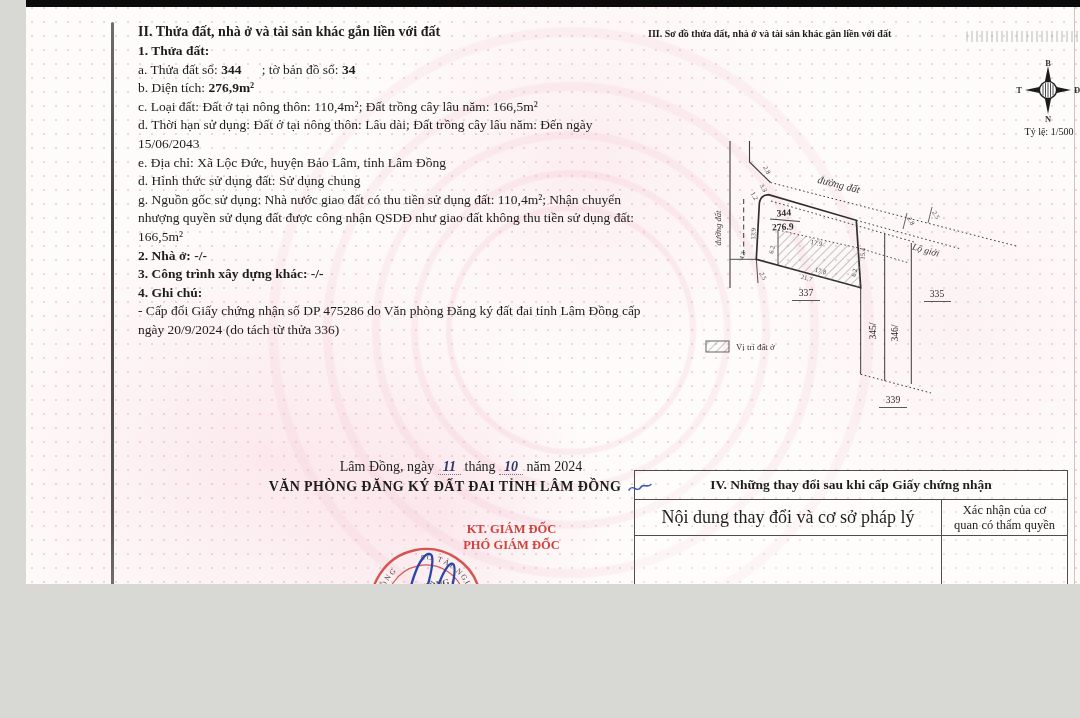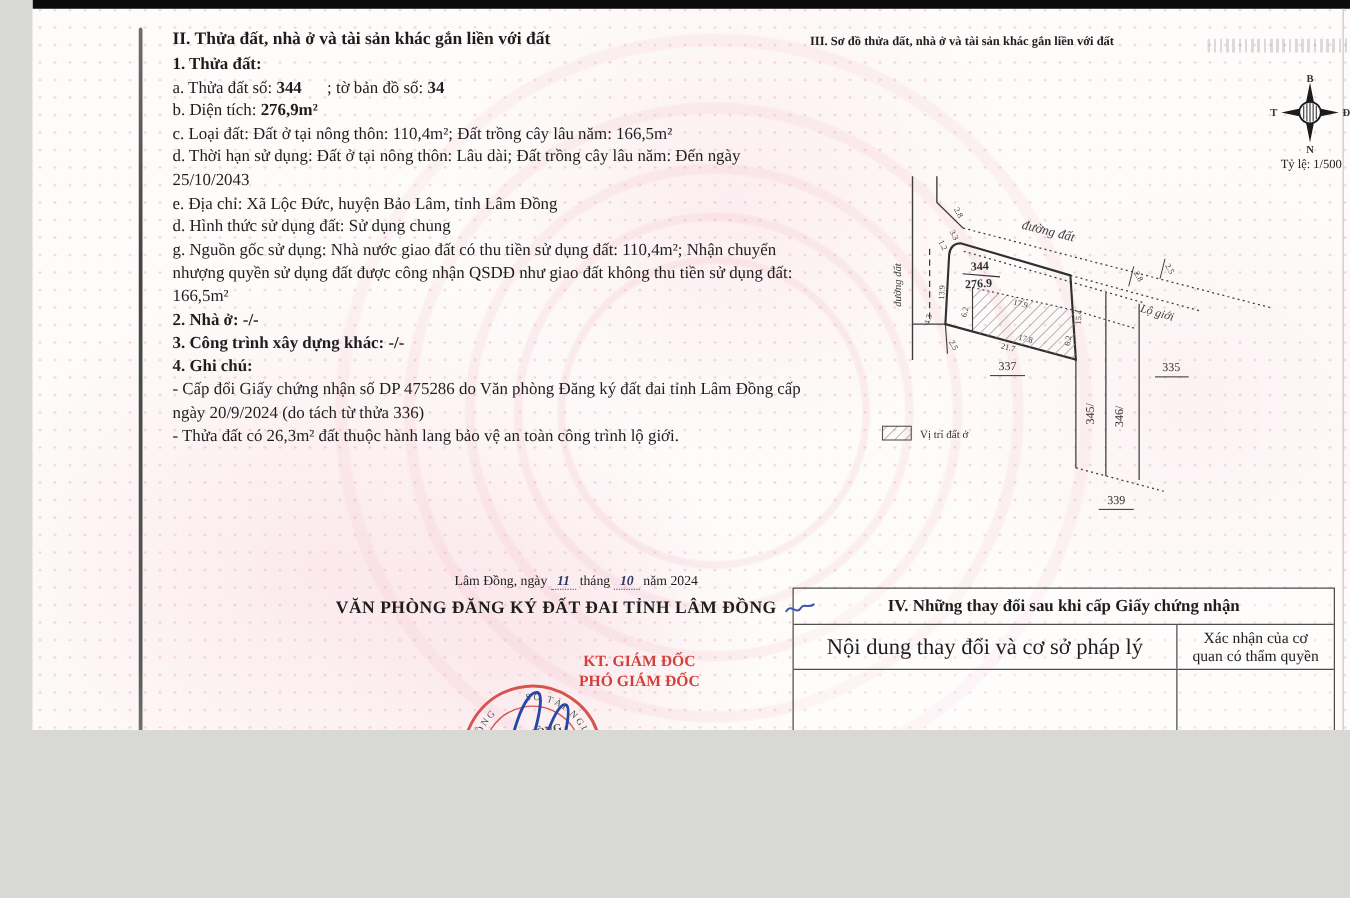--- a/index.html
+++ b/index.html
@@ -37,21 +37,21 @@
   #scale-label{left:975px;top:126px;width:96px;text-align:center;font-size:10px;color:#222;}
   
   #tbl{left:608px;top:470px;width:432px;height:190px;border:1.4px solid #4e4e4e;background:rgba(255,255,255,.25);}
   #tbl .trow{display:flex;align-items:center;justify-content:center;}
   #tbl-title{height:28px;border-bottom:1.2px solid #4e4e4e;font-size:13.5px;font-weight:bold;text-align:center;}
   #tbl-head{display:flex;height:35px;border-bottom:1.2px solid #4e4e4e;}
   #tbl-body{display:flex;height:123px;}
   .c1{width:306px;border-right:1.2px solid #4e4e4e;display:flex;align-items:center;justify-content:center;font-size:18px;text-align:center;}
   .c2{flex:1;display:flex;align-items:center;justify-content:center;font-size:12.5px;text-align:center;line-height:15px;padding:0 8px;}
   
-  #date-line{left:250px;top:459px;width:370px;text-align:center;font-size:11px;}
+  #date-line{left:250px;top:459px;width:370px;text-align:center;font-size:14px;}
   .hand{font-style:italic;font-weight:bold;color:#2e3a66;padding:0 5px;border-bottom:1.6px dotted #777;}
   #office{left:170px;top:479px;width:530px;text-align:center;font-size:14px;font-weight:bold;letter-spacing:.4px;white-space:nowrap;}
   #squiggle{display:inline-block;vertical-align:middle;margin-left:6px;}
   #kt{left:393px;top:521px;width:185px;text-align:center;font-size:12.5px;font-weight:bold;color:#d2403a;line-height:16px;}
   #stamp{left:328px;top:534px;opacity:.88;}
   #signature{left:350px;top:538px;}
   #signer{left:398px;top:630px;width:190px;text-align:center;font-size:14px;color:#2647a8;font-weight:bold;}
   #gcn{left:112px;top:631px;font-size:11px;}
   .blue-hand{font-style:italic;font-weight:bold;color:#4456a8;border-bottom:1.4px dotted #888;padding:0 3px;}
   
@@ -70,29 +70,28 @@
   <div class="abs z" id="fold-left"></div>
   <div class="abs z" id="edge-right"></div>
   <div class="abs z" id="print-artifact"></div>
 
   <div class="abs z" id="sec2">
     <div class="t">II. Thửa đất, nhà ở và tài sản khác gắn liền với đất</div>
     <div class="ln bi">1. Thửa đất:</div>
     <div class="ln"><span>a. Thửa đất số: </span><span class="b">344</span><span>&nbsp;&nbsp;&nbsp;&nbsp;&nbsp;&nbsp;; tờ bản đồ số: </span><span class="b">34</span></div>
     <div class="ln"><span>b. Diện tích: </span><span class="b">276,9m²</span></div>
     <div class="ln">c. Loại đất: Đất ở tại nông thôn: 110,4m²; Đất trồng cây lâu năm: 166,5m²</div>
-    <div class="ln">d. Thời hạn sử dụng: Đất ở tại nông thôn: Lâu dài; Đất trồng cây lâu năm: Đến ngày 25/10/2043</div>
+    <div class="ln">d. Thời hạn sử dụng: Đất ở tại nông thôn: Lâu dài; Đất trồng cây lâu năm: Đến ngày 15/06/2043</div>
     <div class="ln">e. Địa chỉ: Xã Lộc Đức, huyện Bảo Lâm, tỉnh Lâm Đồng</div>
     <div class="ln">d. Hình thức sử dụng đất: Sử dụng chung</div>
     <div class="ln">g. Nguồn gốc sử dụng: Nhà nước giao đất có thu tiền sử dụng đất: 110,4m²; Nhận chuyển nhượng quyền sử dụng đất được công nhận QSDĐ như giao đất không thu tiền sử dụng đất: 166,5m²</div>
     <div class="ln bi">2. Nhà ở: -/-</div>
     <div class="ln bi">3. Công trình xây dựng khác: -/-</div>
     <div class="ln bi">4. Ghi chú:</div>
     <div class="ln">- Cấp đổi Giấy chứng nhận số DP 475286 do Văn phòng Đăng ký đất đai tỉnh Lâm Đồng cấp ngày 20/9/2024 (do tách từ thửa 336)</div>
-    <div class="ln">- Thửa đất có 26,3m² đất thuộc hành lang bảo vệ an toàn công trình lộ giới.</div>
   </div>
 
   <div class="abs z" id="sec3-title">III. Sơ đồ thửa đất, nhà ở và tài sản khác gắn liền với đất</div>
 
   <svg class="abs z" id="compass" width="74" height="64" viewBox="0 0 74 64">
     <g>
       <path d="M37,6 L41,26 L60,30 L41,34 L37,54 L33,34 L14,30 L33,26 Z" fill="#1c1c1c"></path>
       <circle cx="37" cy="30" r="8.6" fill="#fff" stroke="#1c1c1c" stroke-width="1.4"></circle>
       <g stroke="#1c1c1c" stroke-width=".8">
         <line x1="32" y1="24.5" x2="32" y2="35.5"></line>

